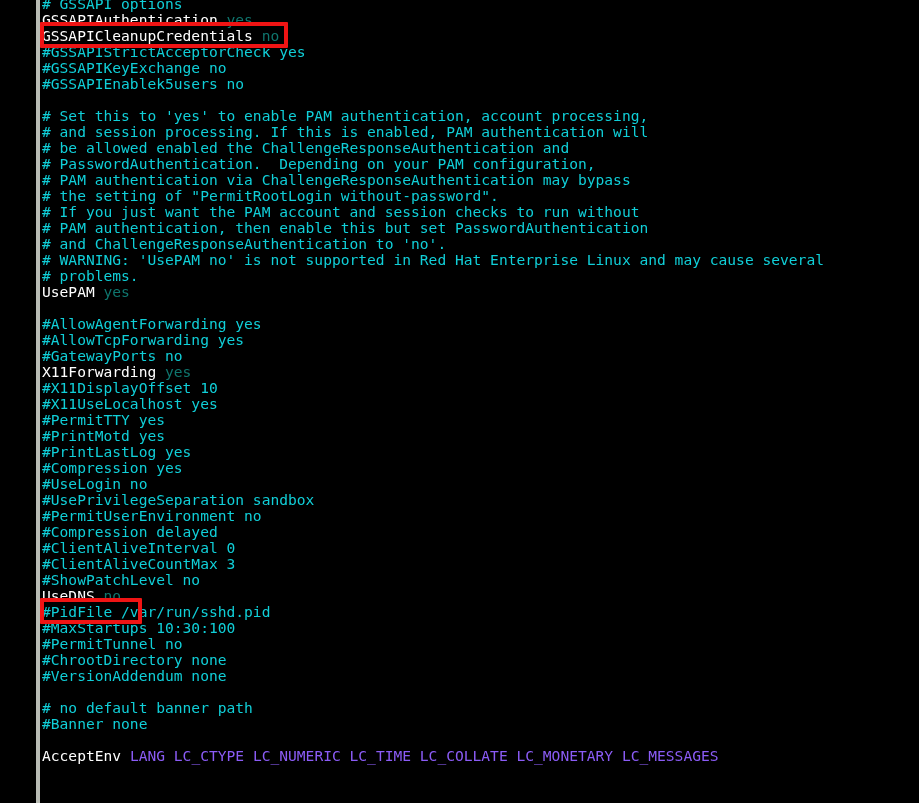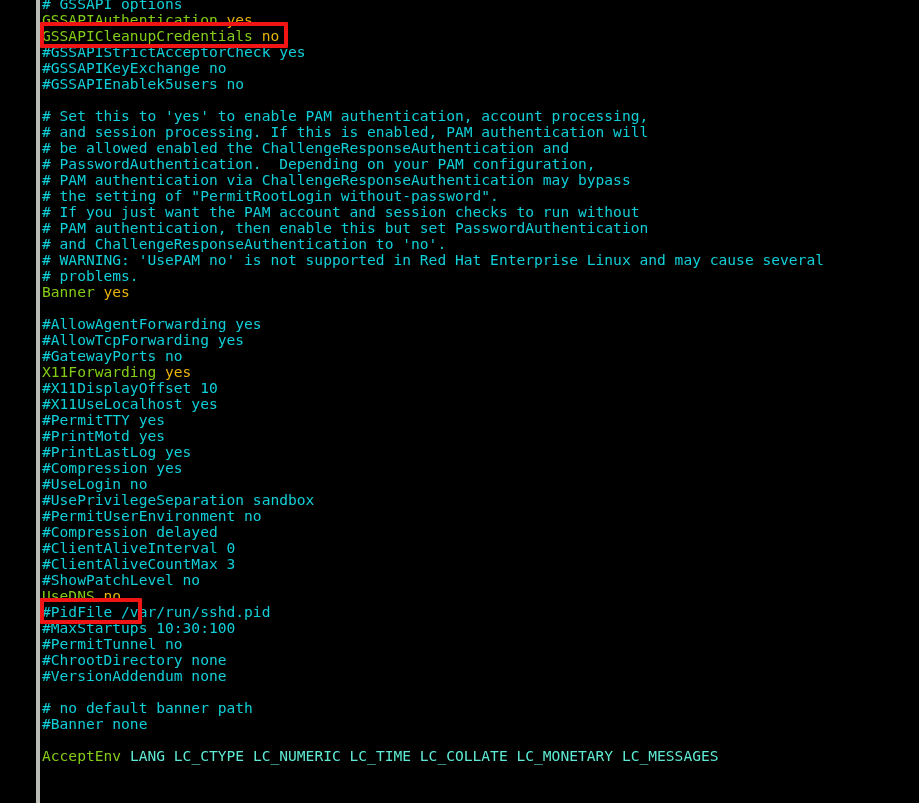--- a/index.html
+++ b/index.html
@@ -37,23 +37,23 @@
   }
   .line {
     height: 16px;
     line-height: 16px;
     font-size: 14.6px;
     letter-spacing: 0px;
     white-space: pre;
     color: #10cfd8;
   }
   .line.blank { color: transparent; }
-  .kw     { color: #84cc16; }   
-  .val    { color: #eab308; }   
-  .plain  { color: #5eead4; }   
+  .kw     { color: #ffffff; }   
+  .val    { color: #0f766e; }   
+  .plain  { color: #8b5cf6; }   
   .cm     { color: #10cfd8; }   
 
   
   .hl-box {
     position: absolute;
     border: 4px solid #f01414;
     box-sizing: border-box;
     background: transparent;
     z-index: 9;
     border-radius: 1px;
@@ -78,21 +78,21 @@
       <div class="line"><span class="cm"># and session processing. If this is enabled, PAM authentication will</span></div>
       <div class="line"><span class="cm"># be allowed enabled the ChallengeResponseAuthentication and</span></div>
       <div class="line"><span class="cm"># PasswordAuthentication.  Depending on your PAM configuration,</span></div>
       <div class="line"><span class="cm"># PAM authentication via ChallengeResponseAuthentication may bypass</span></div>
       <div class="line"><span class="cm"># the setting of "PermitRootLogin without-password".</span></div>
       <div class="line"><span class="cm"># If you just want the PAM account and session checks to run without</span></div>
       <div class="line"><span class="cm"># PAM authentication, then enable this but set PasswordAuthentication</span></div>
       <div class="line"><span class="cm"># and ChallengeResponseAuthentication to 'no'.</span></div>
       <div class="line"><span class="cm"># WARNING: 'UsePAM no' is not supported in Red Hat Enterprise Linux and may cause several</span></div>
       <div class="line"><span class="cm"># problems.</span></div>
-      <div class="line"><span class="kw">Banner</span> <span class="val">yes</span></div>
+      <div class="line"><span class="kw">UsePAM</span> <span class="val">yes</span></div>
       <div class="line blank"><span class="cm"></span></div>
       <div class="line"><span class="cm">#AllowAgentForwarding yes</span></div>
       <div class="line"><span class="cm">#AllowTcpForwarding yes</span></div>
       <div class="line"><span class="cm">#GatewayPorts no</span></div>
       <div class="line"><span class="kw">X11Forwarding</span> <span class="val">yes</span></div>
       <div class="line"><span class="cm">#X11DisplayOffset 10</span></div>
       <div class="line"><span class="cm">#X11UseLocalhost yes</span></div>
       <div class="line"><span class="cm">#PermitTTY yes</span></div>
       <div class="line"><span class="cm">#PrintMotd yes</span></div>
       <div class="line"><span class="cm">#PrintLastLog yes</span></div>

